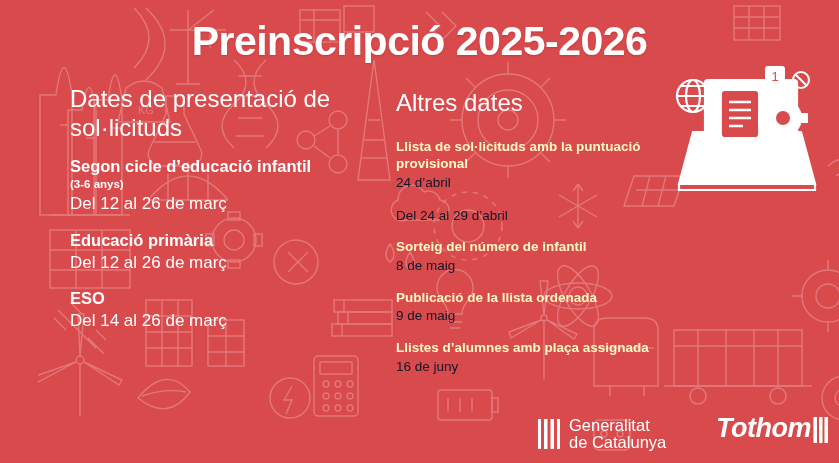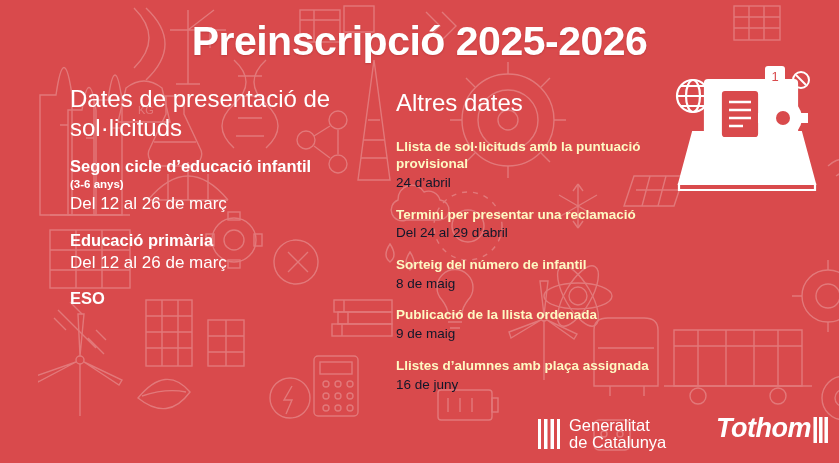--- a/index.html
+++ b/index.html
@@ -370,33 +370,33 @@
         <div class="lb-dates">Del 12 al 26 de març</div>
       </div>
 
       <div class="left-block">
         <div class="lb-title">Educació primària</div>
         <div class="lb-dates">Del 12 al 26 de març</div>
       </div>
 
       <div class="left-block">
         <div class="lb-title">ESO</div>
+        <div class="lb-dates">Del 14 al 26 de març</div>
       </div>
     </div>
 
     <div class="col-right">
       <div class="col-heading">Altres dates</div>
 
       <div class="right-block">
         <div class="rb-title">Llista de sol·licituds amb la puntuació provisional</div>
         <div class="rb-date">24 d’abril</div>
       </div>
 
       <div class="right-block">
-        <div class="rb-title">Termini per presentar una reclamació</div>
         <div class="rb-date">Del 24 al 29 d’abril</div>
       </div>
 
       <div class="right-block">
         <div class="rb-title">Sorteig del número de infantil</div>
         <div class="rb-date">8 de maig</div>
       </div>
 
       <div class="right-block">
         <div class="rb-title">Publicació de la llista ordenada</div>

